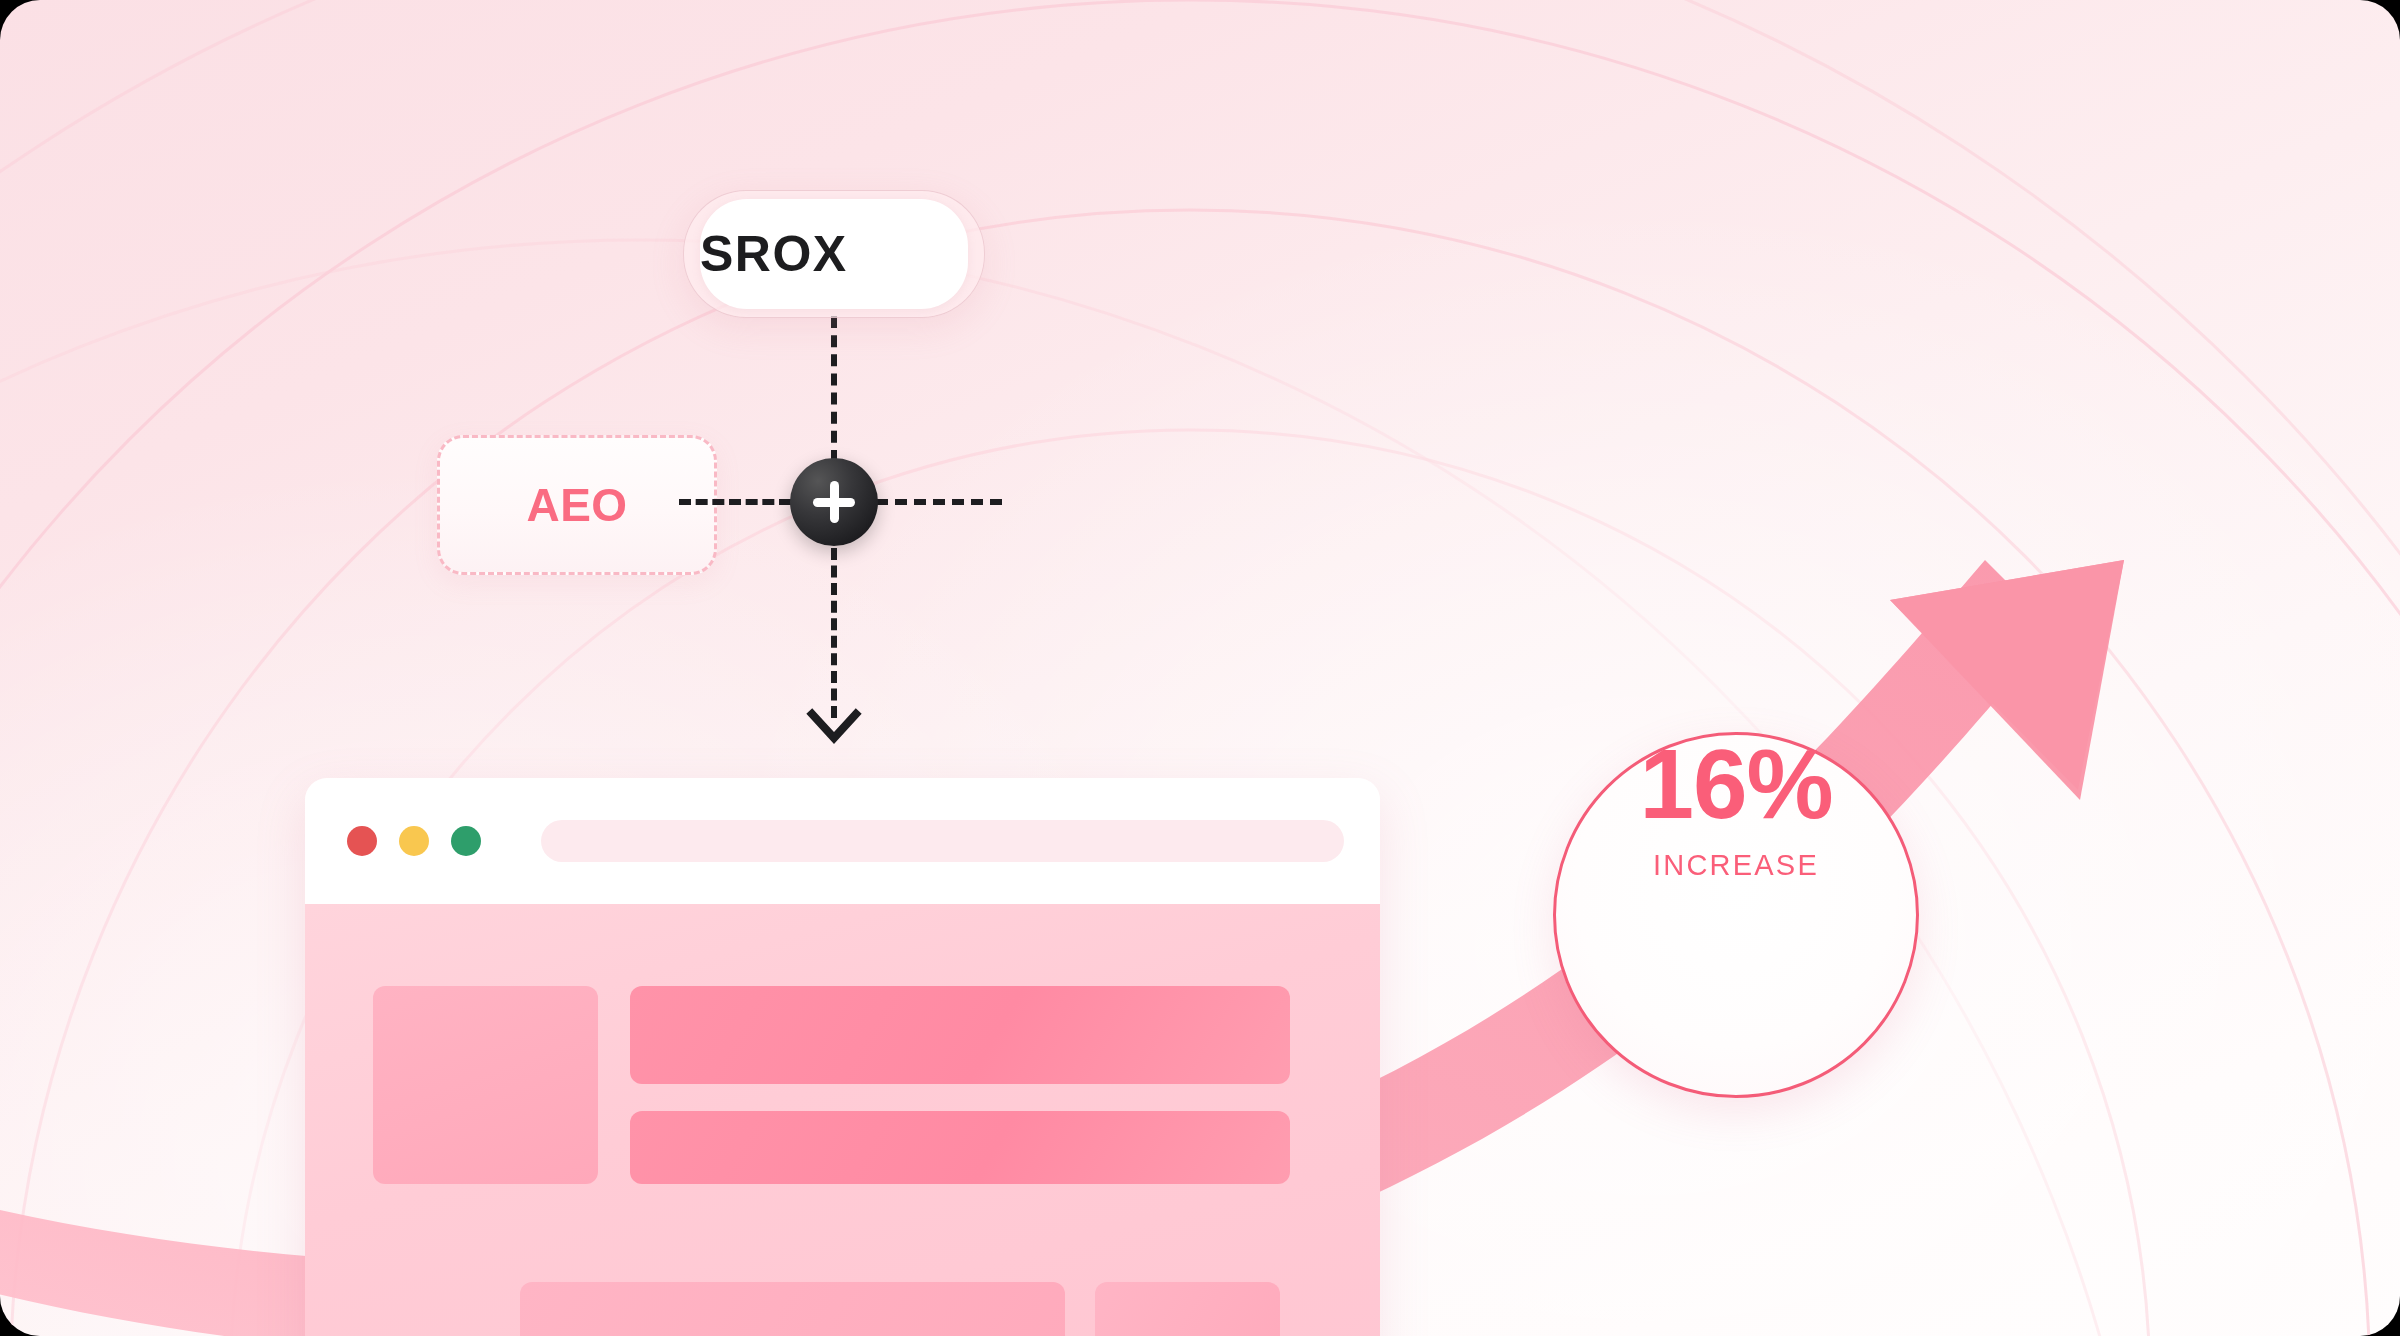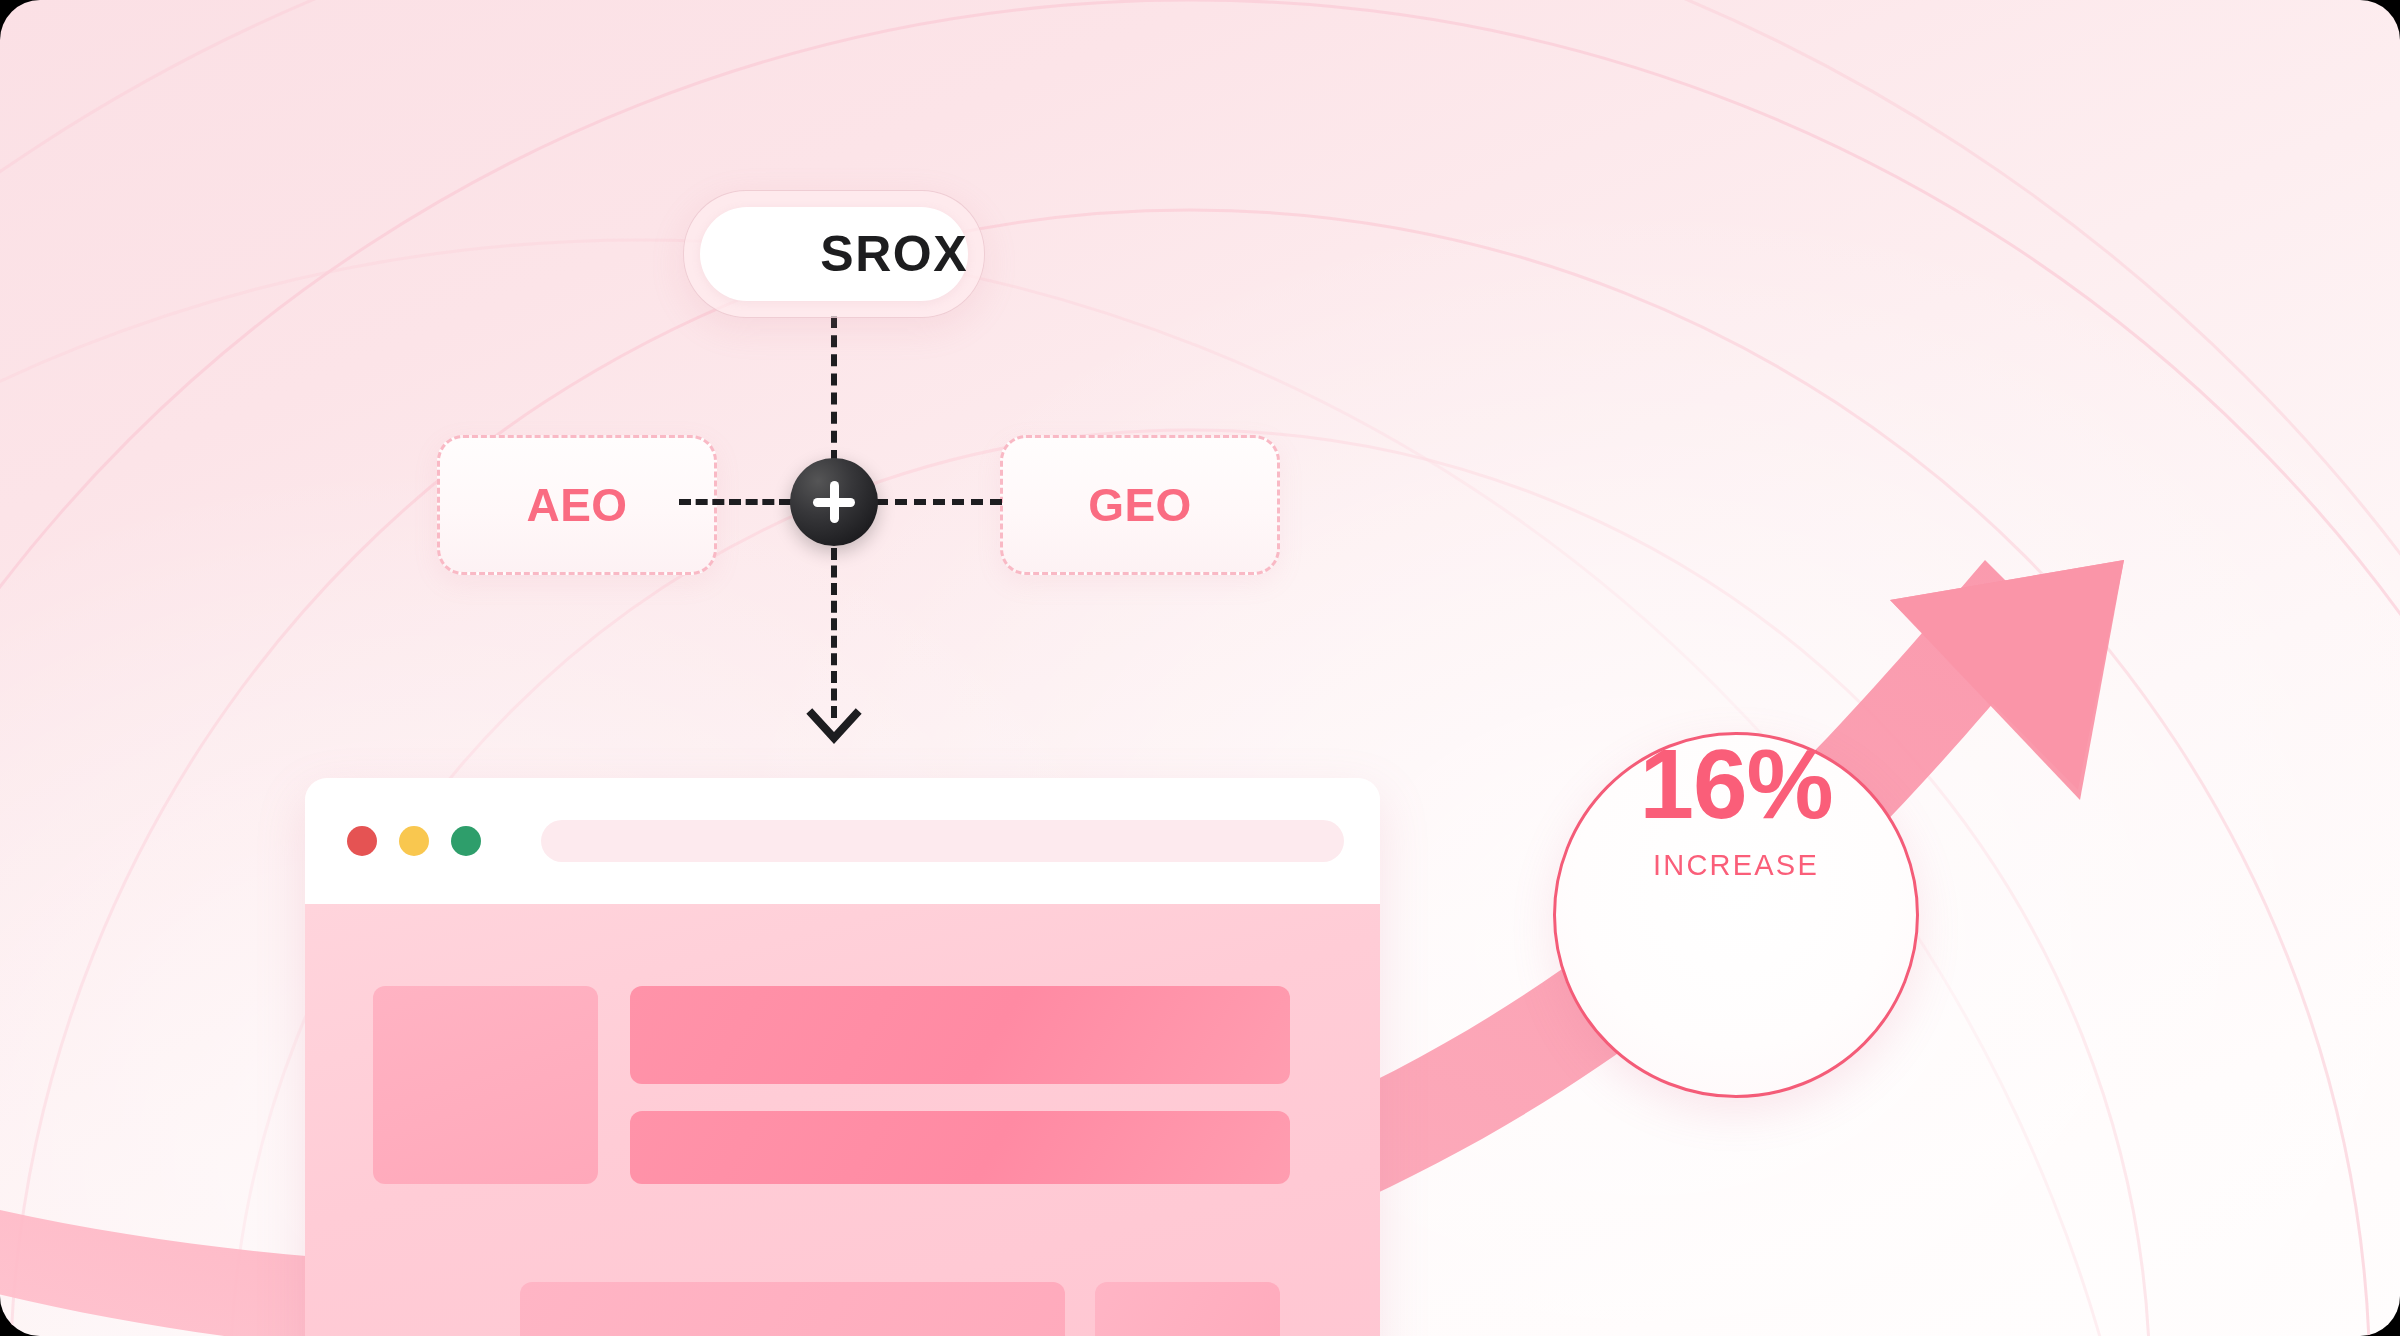--- a/index.html
+++ b/index.html
@@ -72,26 +72,26 @@
     border-radius: 63px;
     background: rgba(255,235,239,0.72);
     border: 1px solid rgba(226,180,191,0.55);
     box-shadow: 0 10px 34px rgba(226,140,160,0.16);
     display: flex;
     align-items: center;
     justify-content: center;
   }
   .srox-inner {
     width: 268px;
-    height: 94px;
+    height: 110px;
     border-radius: 47px;
     background: #ffffff;
     display: flex;
     align-items: center;
-    justify-content: flex-end;
+    justify-content: flex-start;
     box-shadow: 0 2px 10px rgba(200,140,155,0.12);
   }
   .srox-label {
     font-size: 50px;
     font-weight: 700;
     letter-spacing: 1.5px;
     color: #1d1d1f;
   }
 
   .tag-box {
@@ -292,23 +292,20 @@
     <div class="srox-pill">
       <div class="srox-inner">
         <span class="srox-label">SROX</span>
       </div>
     </div>
 
     <div class="tag-box" id="box-aeo">
       <span class="tag-label">AEO</span>
     </div>
 
-    <div class="tag-box" id="box-geo">
-      <span class="tag-label">GEO</span>
-    </div>
 
     <div class="dash-line dash-h" id="dash-aeo"></div>
     <div class="dash-line dash-h" id="dash-geo"></div>
 
     <div class="plus-node">
       <span class="bar-h"></span>
       <span class="bar-v"></span>
     </div>
 
     <div class="dash-line dash-v" id="dash-down"></div>

